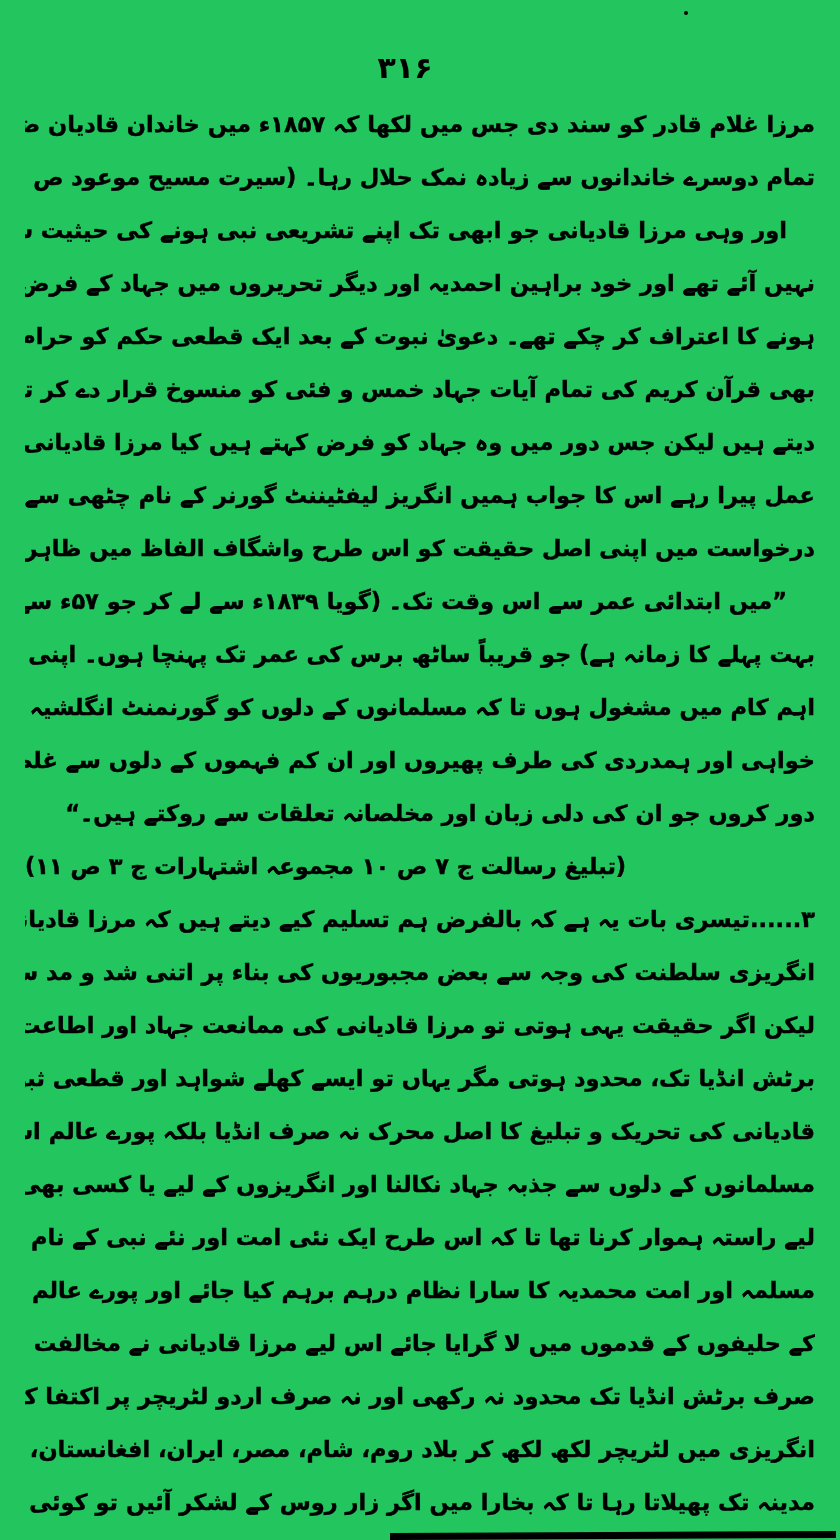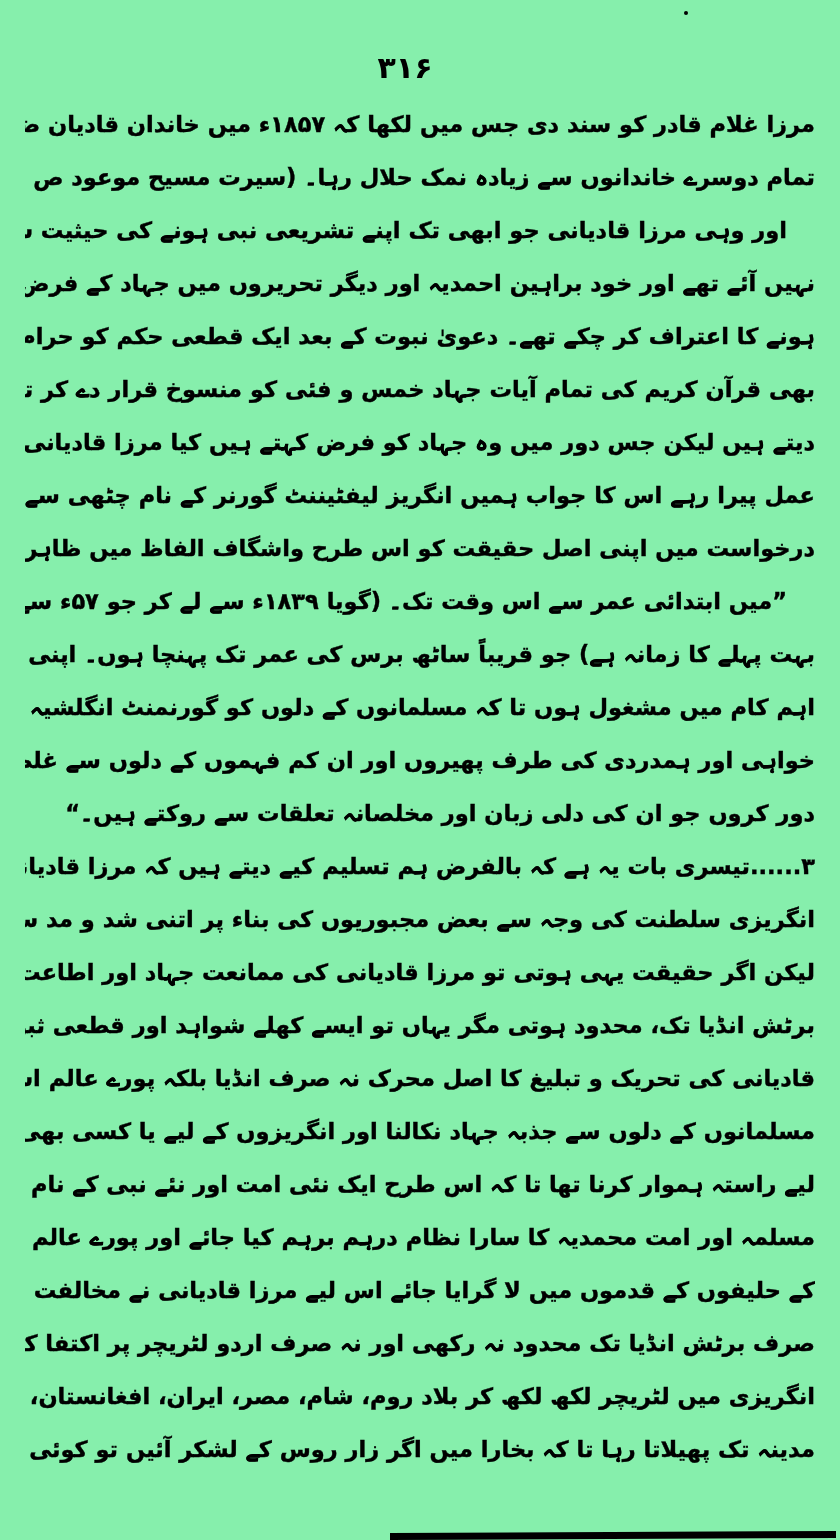--- a/index.html
+++ b/index.html
@@ -1,19 +1,19 @@
 <!DOCTYPE html>
 <html lang="ur" dir="rtl"><head>
 <meta charset="utf-8">
 <style>
   html,body{margin:0;padding:0;background:#fff;}
   .page{
     position:relative;
     width:840px;height:1540px;
-    background:#86efac;
+    background:#22c55e;
     overflow:hidden;
     font-family:"DejaVu Sans",sans-serif;
     color:#000;
     direction:rtl;
   }
   .page-num{
     position:absolute;
     top:50px;left:0;right:30px;
     text-align:center;
     font-size:30px;
@@ -74,20 +74,21 @@
     </div>
 
     <div>
       <div class="line align-start indent">”میں ابتدائی عمر سے اس وقت تک۔ (گویا ۱۸۳۹ء سے لے کر جو ۵۷ء سے</div>
       <div class="line">بہت پہلے کا زمانہ ہے) جو قریباً ساٹھ برس کی عمر تک پہنچا ہوں۔ اپنی زبان اور قلم سے اس</div>
       <div class="line">اہم کام میں مشغول ہوں تا کہ مسلمانوں کے دلوں کو گورنمنٹ انگلشیہ کی سچی محبت اور خیر</div>
       <div class="line">خواہی اور ہمدردی کی طرف پھیروں اور ان کم فہموں کے دلوں سے غلط خیال جہاد وغیرہ کو</div>
       <div class="line align-start">دور کروں جو ان کی دلی زبان اور مخلصانہ تعلقات سے روکتے ہیں۔“</div>
     </div>
 
+    <div class="line align-end">(تبلیغ رسالت ج ۷ ص ۱۰ مجموعہ اشتہارات ج ۳ ص ۱۱)</div>
 
     <div>
       <div class="line">۳......تیسری بات یہ ہے کہ بالفرض ہم تسلیم کیے دیتے ہیں کہ مرزا قادیانی نے برصغیر میں</div>
       <div class="line">انگریزی سلطنت کی وجہ سے بعض مجبوریوں کی بناء پر اتنی شد و مد سے جہاد کی مخالفت کی۔</div>
       <div class="line">لیکن اگر حقیقت یہی ہوتی تو مرزا قادیانی کی ممانعت جہاد اور اطاعت انگریز کی تبلیغ صرف</div>
       <div class="line">برٹش انڈیا تک، محدود ہوتی مگر یہاں تو ایسے کھلے شواہد اور قطعی ثبوت موجود ہیں کہ مرزا</div>
       <div class="line">قادیانی کی تحریک و تبلیغ کا اصل محرک نہ صرف انڈیا بلکہ پورے عالم اسلام اور دنیا بھر کے</div>
       <div class="line">مسلمانوں کے دلوں سے جذبہ جہاد نکالنا اور انگریزوں کے لیے یا کسی بھی کافر سلطنت کے</div>
       <div class="line">لیے راستہ ہموار کرنا تھا تا کہ اس طرح ایک نئی امت اور نئے نبی کے نام سے پوری ملت</div>
       <div class="line">مسلمہ اور امت محمدیہ کا سارا نظام درہم برہم کیا جائے اور پورے عالم اسلام کو انگریز یا ان</div>

